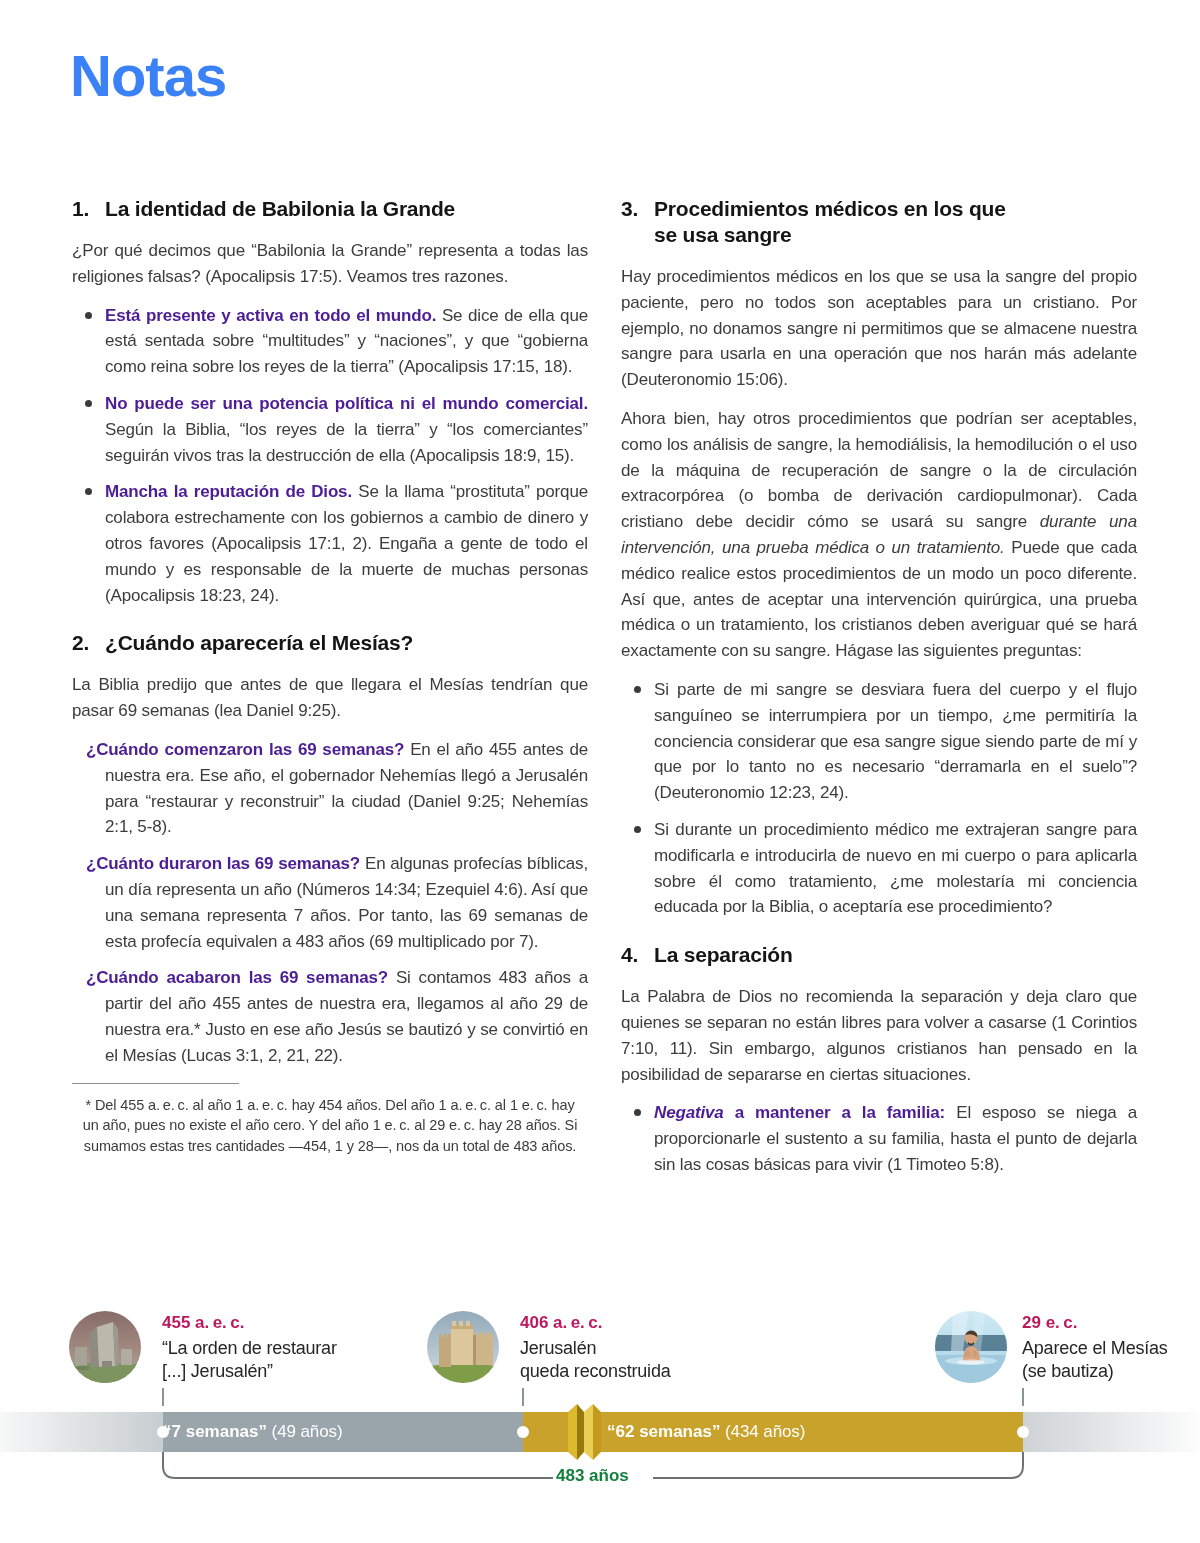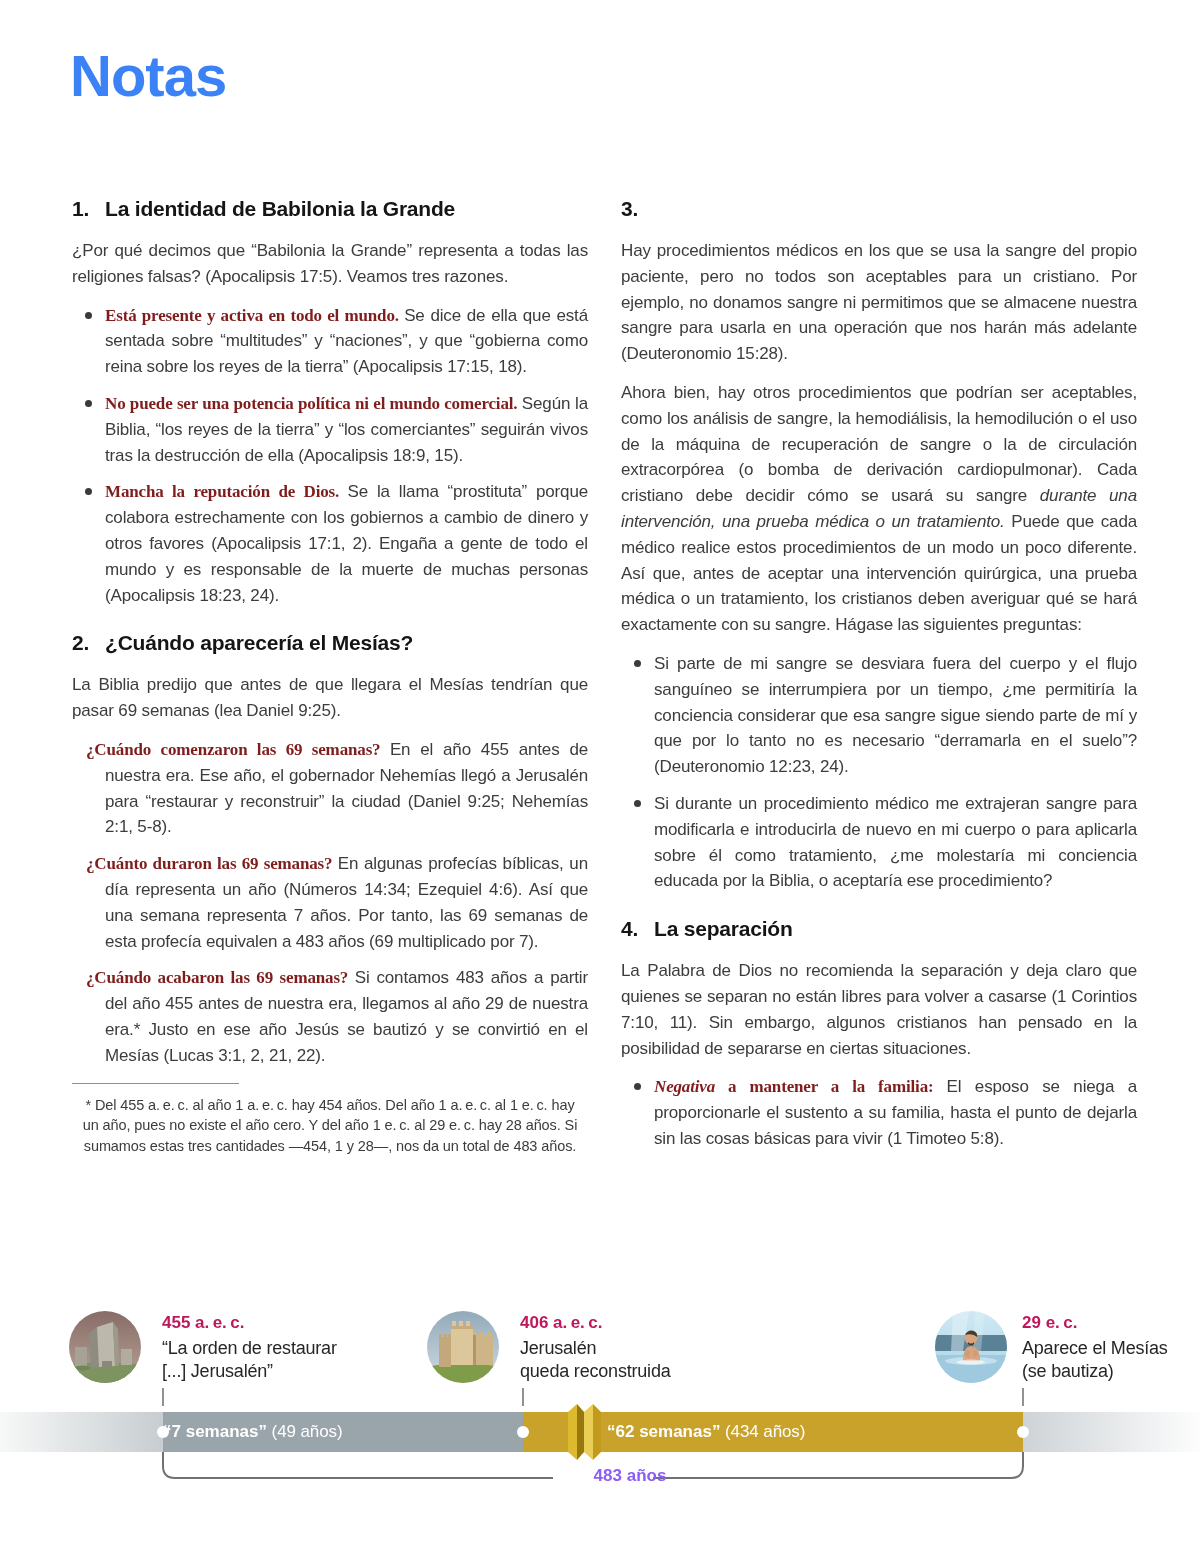--- a/index.html
+++ b/index.html
@@ -10,21 +10,21 @@
   .col{position:absolute;top:196px;width:516px;}
   .col-left{left:72px;}
   .col-right{left:621px;}
   .heading{display:flex;font-size:21px;font-weight:bold;color:#151515;line-height:26px;
            letter-spacing:-0.2px;margin:0 0 16px 0;}
   .heading.mt{margin-top:22px;}
   .hnum{width:33px;flex-shrink:0;}
   .hline{display:block;}
   p.body{margin:0 0 13px 0;font-size:17px;line-height:25.8px;text-align:justify;
          letter-spacing:-0.15px;color:#3c3c3c;}
-  p.body b{color:#7f1d1d;font-family:Liberation Serif, serif;}
+  p.body b{color:#4c1d95;}
   .bullet{position:relative;padding-left:33px;margin:0 0 11px 0;}
   .bullet .dot{position:absolute;left:13px;top:9px;width:7px;height:7px;border-radius:50%;
                background:#3b3b3b;}
   .bullet p.body{margin:0;}
   p.qa{padding-left:33px;text-indent:-19px;margin-bottom:11px;}
   .fn-rule{width:167px;border-top:1px solid #8f8f8f;margin:14px 0 11px 0;}
   p.footnote{margin:8px;font-size:14.5px;line-height:20.8px;text-align:center;color:#3c3c3c;
              letter-spacing:-0.1px;}
   .it{font-style:italic;}
 
@@ -45,22 +45,22 @@
   .tl-gold-label{position:absolute;left:607px;top:1412px;width:416px;height:40px;
                  display:flex;align-items:center;justify-content:flex-start;}
   .tl-seg-label{color:#ffffff;font-size:17px;letter-spacing:-0.1px;white-space:nowrap;}
   .tl-seg-label b{letter-spacing:0;}
   .tl-bar-right{position:absolute;left:1023px;top:1412px;width:177px;height:40px;
                 background:linear-gradient(to right,#ced3d6,#fdfdfd);}
   .tl-fold{position:absolute;left:568px;top:1400px;}
   .tl-dot{position:absolute;top:1426px;width:12px;height:12px;border-radius:50%;background:#ffffff;}
   .d1{left:157px;} .d2{left:517px;} .d3{left:1017px;}
   .tl-bracket{position:absolute;left:150px;top:1452px;}
-  .tl-total{position:absolute;left:580px;top:1466px;width:100px;text-align:center;
-            font-size:17px;font-weight:bold;color:#8b5cf6;}
+  .tl-total{position:absolute;left:556px;top:1466px;width:100px;text-align:left;
+            font-size:17px;font-weight:bold;color:#15803d;}
 </style>
 </head>
 <body>
 
 <div class="page">
 
   <h1 class="title">Notas</h1>
 
   <div class="col col-left">
 
@@ -94,22 +94,26 @@
     <p class="body qa"><b>¿Cuándo acabaron las 69 semanas? </b><span>Si contamos 483 años a partir del año 455 antes de nuestra era, llegamos al año 29 de nuestra era.* Justo en ese año Jesús se bautizó y se convirtió en el Mesías (Lucas 3:1, 2, 21, 22).</span></p>
 
     <div class="fn-rule"></div>
     <p class="footnote">* Del 455 a. e. c. al año 1 a. e. c. hay 454 años. Del año 1 a. e. c. al 1 e. c. hay un año, pues no existe el año cero. Y del año 1 e. c. al 29 e. c. hay 28 años. Si sumamos estas tres cantidades —454, 1 y 28—, nos da un total de 483 años.</p>
   </div>
 
   <div class="col col-right">
 
     <div class="heading">
       <span class="hnum">3.</span>
-    </div>
-    <p class="body"><span>Hay procedimientos médicos en los que se usa la sangre del propio paciente, pero no todos son aceptables para un cristiano. Por ejemplo, no donamos sangre ni permitimos que se almacene nuestra sangre para usarla en una operación que nos harán más adelante (Deuteronomio 15:28).</span></p>
+      <span class="htext">
+        <span class="hline">Procedimientos médicos en los que</span>
+        <span class="hline">se usa sangre</span>
+      </span>
+    </div>
+    <p class="body"><span>Hay procedimientos médicos en los que se usa la sangre del propio paciente, pero no todos son aceptables para un cristiano. Por ejemplo, no donamos sangre ni permitimos que se almacene nuestra sangre para usarla en una operación que nos harán más adelante (Deuteronomio 15:06).</span></p>
     <p class="body"><span>Ahora bien, hay otros procedimientos que podrían ser aceptables, como los análisis de sangre, la hemodiálisis, la hemodilución o el uso de la máquina de recuperación de sangre o la de circulación extracorpórea (o bomba de derivación cardiopulmonar). Cada cristiano debe decidir cómo se usará su sangre </span><span class="it">durante una intervención, una prueba médica o un tratamiento.</span><span> Puede que cada médico realice estos procedimientos de un modo un poco diferente. Así que, antes de aceptar una intervención quirúrgica, una prueba médica o un tratamiento, los cristianos deben averiguar qué se hará exactamente con su sangre. Hágase las siguientes preguntas:</span></p>
 
     <div class="bullet">
       <span class="dot"></span>
       <p class="body"><span>Si parte de mi sangre se desviara fuera del cuerpo y el flujo sanguíneo se interrumpiera por un tiempo, ¿me permitiría la conciencia considerar que esa sangre sigue siendo parte de mí y que por lo tanto no es necesario “derramarla en el suelo”? (Deuteronomio 12:23, 24).</span></p>
     </div>
     <div class="bullet">
       <span class="dot"></span>
       <p class="body"><span>Si durante un procedimiento médico me extrajeran sangre para modificarla e introducirla de nuevo en mi cuerpo o para aplicarla sobre él como tratamiento, ¿me molestaría mi conciencia educada por la Biblia, o aceptaría ese procedimiento?</span></p>
     </div>

